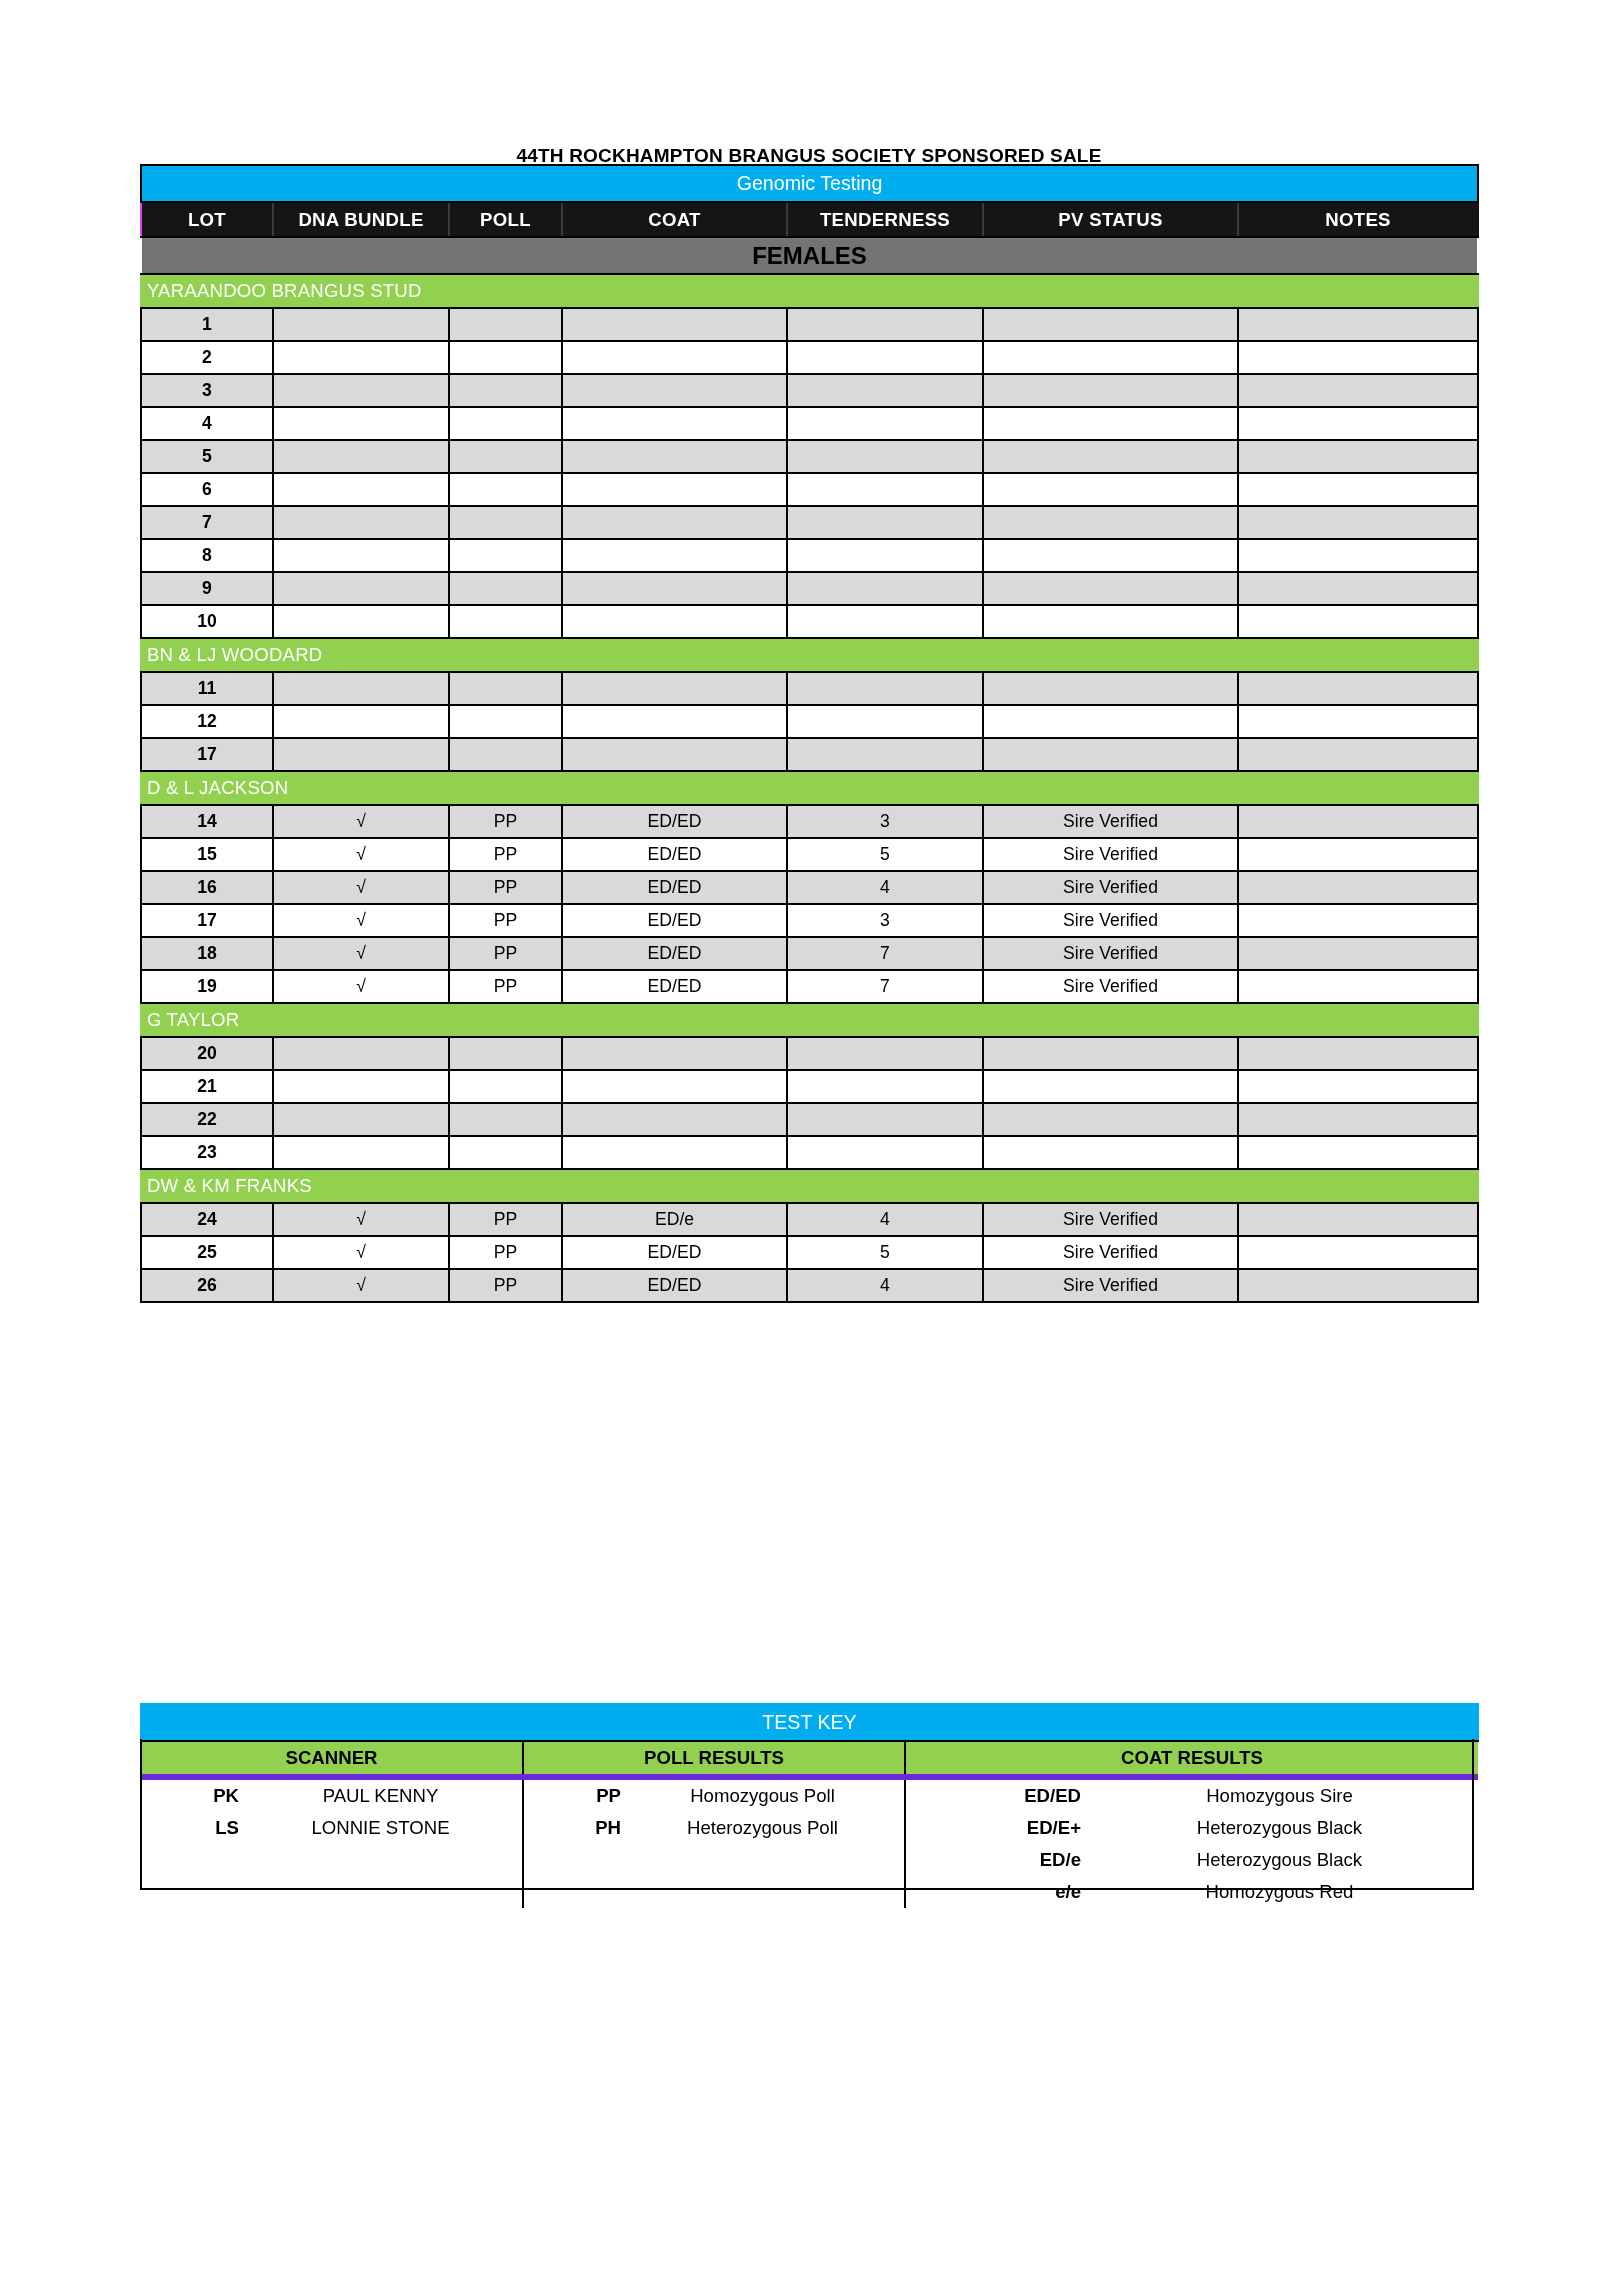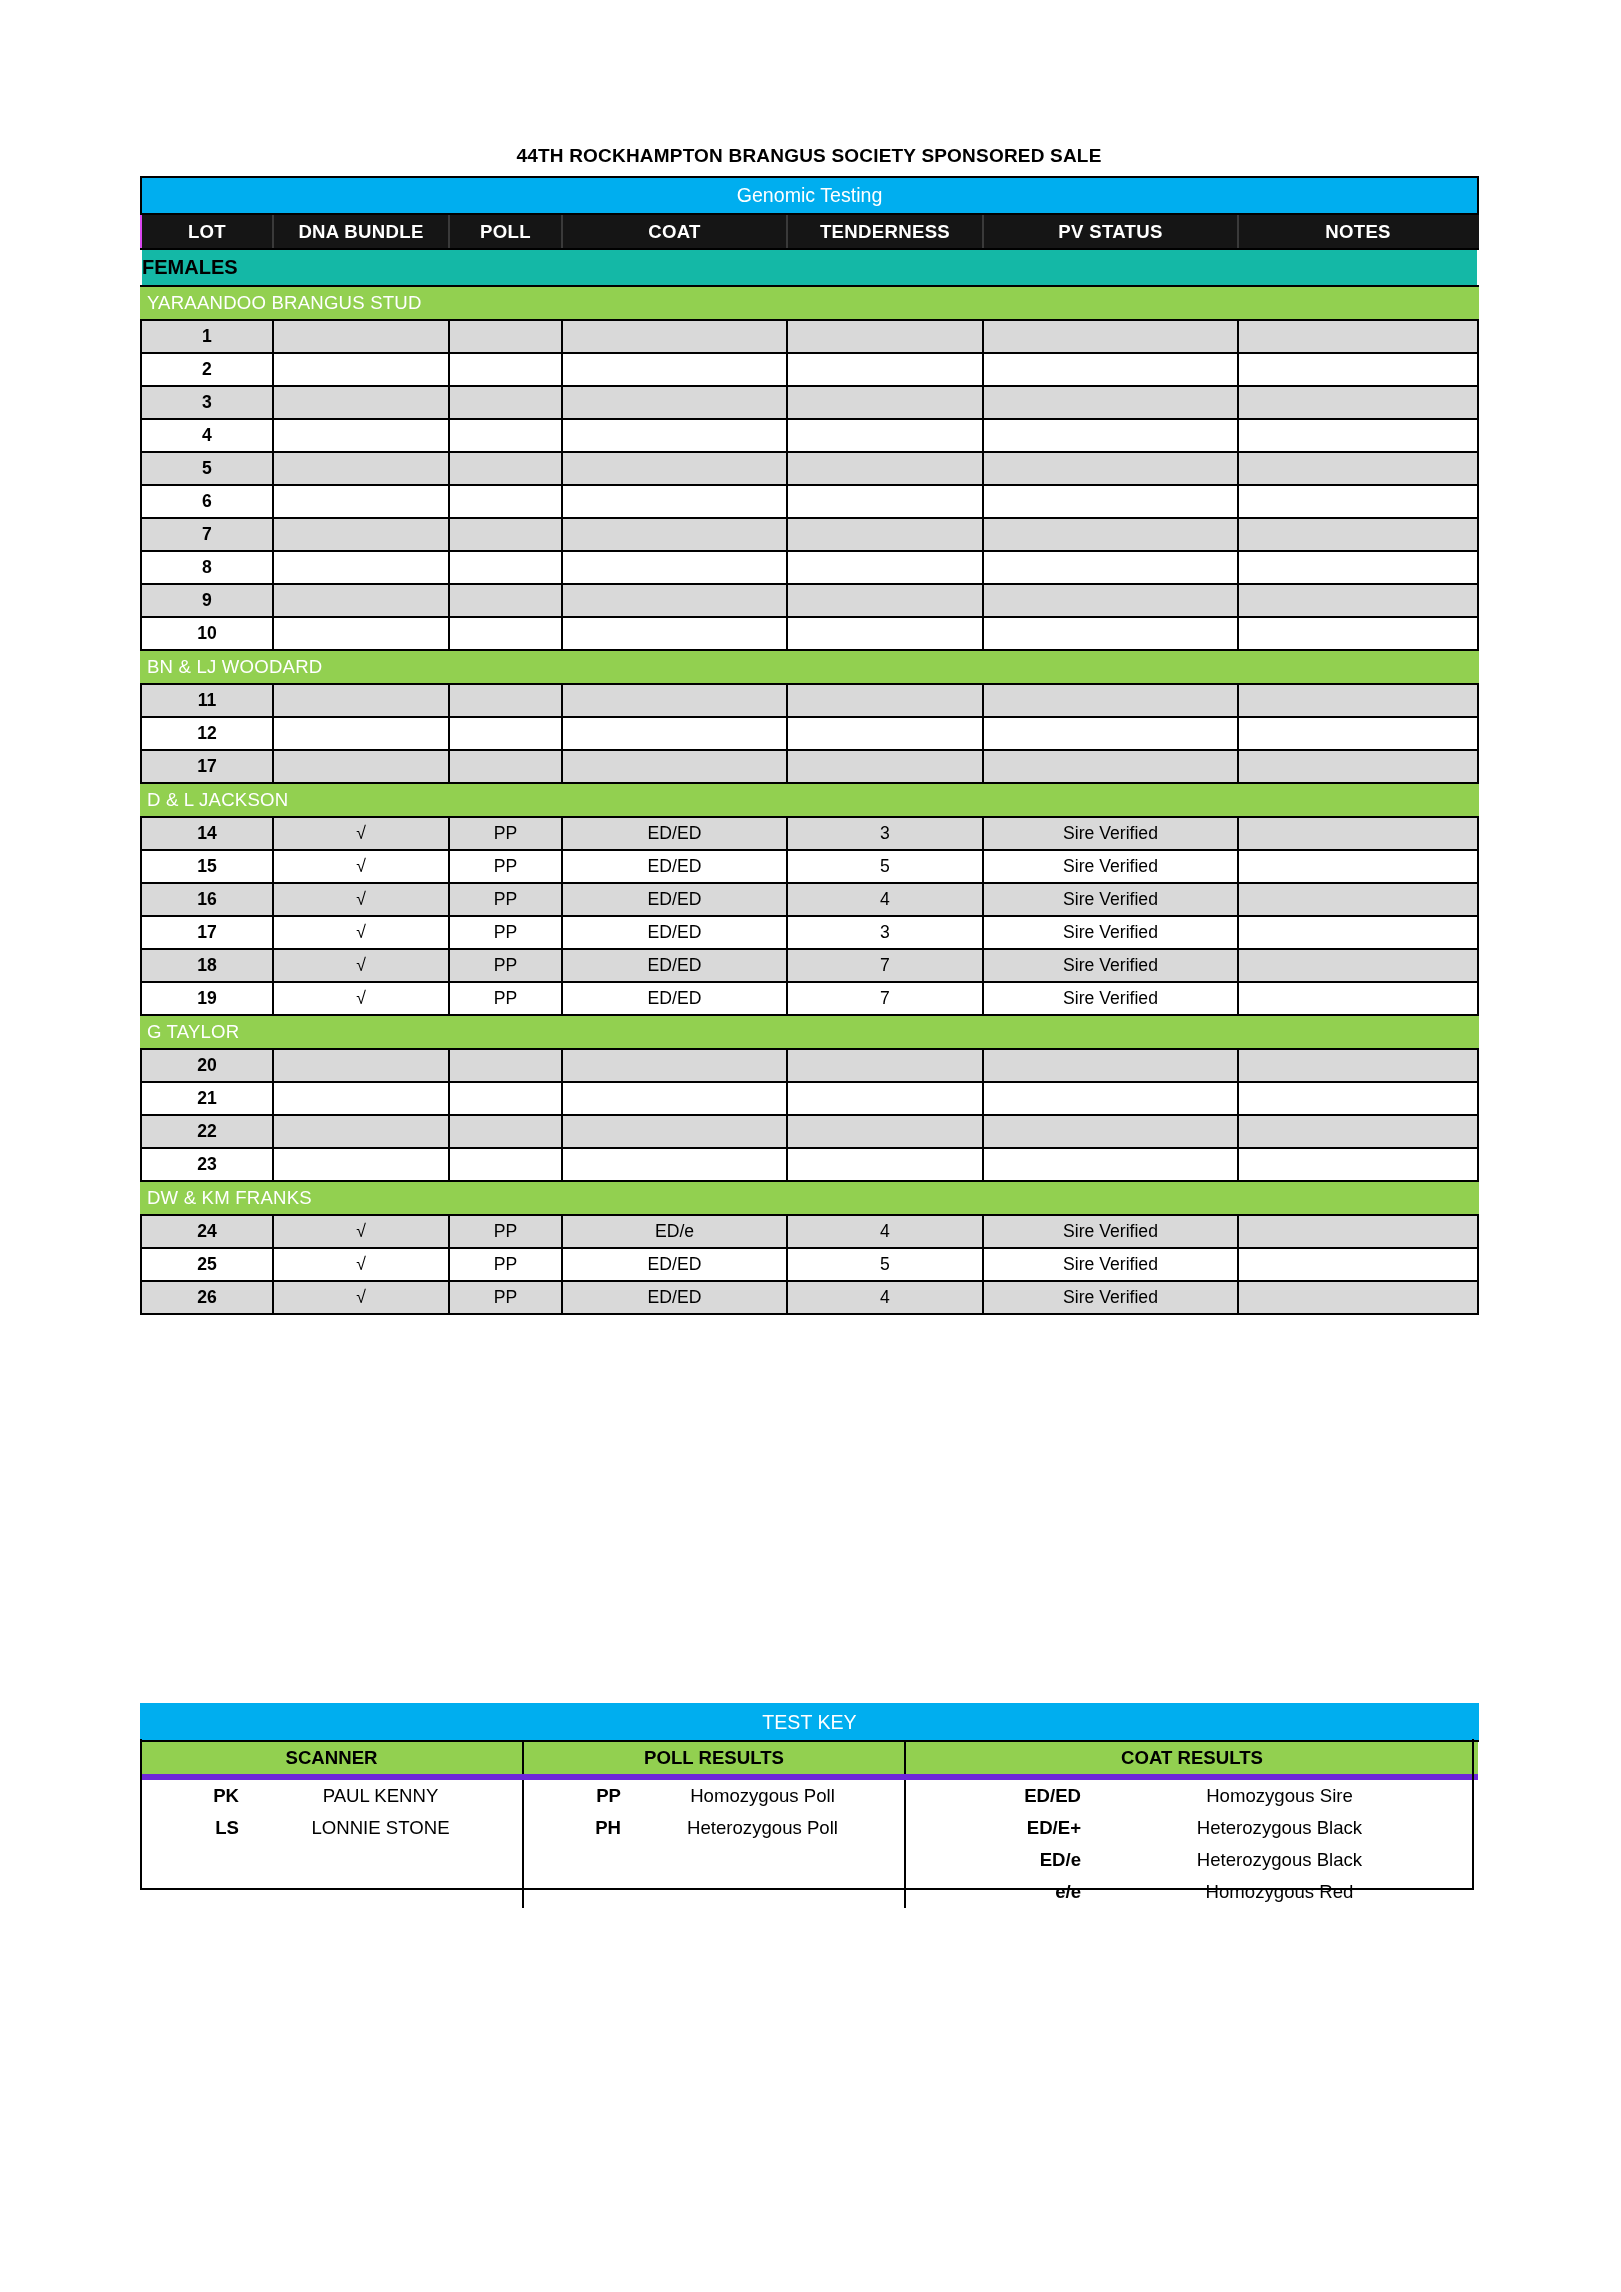--- a/index.html
+++ b/index.html
@@ -33,21 +33,21 @@
     font-size: 19px;
     font-weight: bold;
     letter-spacing: 0.2px;
     color: #000;
   }
 
   
   .main-table {
     position: absolute;
     left: 140px;
-    top: 176px;
+    top: 164px;
     width: 1338px;
     border-collapse: collapse;
     table-layout: fixed;
     padding-left: 44px;
   }
   .main-table td, .main-table th {
     padding: 0;
     margin: 0;
     vertical-align: middle;
     border: 2px solid #000000;
@@ -82,22 +82,23 @@
     border-top: 2px solid #000;
     border-bottom: 2.9px solid #000;
     border-left: 2px solid #3a3a3a;
     border-right: 2px solid #3a3a3a;
     letter-spacing: 0.3px;
   }
   .row-colhead td:first-child { border-left: 2px solid #d946ef; }
   .row-colhead td:last-child  { border-right: 2px solid #151515; }
 
   .row-section-title td {
-    background: #14b8a6;
-    font-size: 20px;
+    background: #737373;
+    text-align: center;
+    font-size: 24px;
     font-weight: bold;
     height: 35px;
     border-left: 2px solid #fff;
     border-right: 2px solid #fff;
     border-top: 2px solid #000;
     border-bottom: 2px solid #000;
   }
 
   .row-vendor td {
     background: #92D050;

